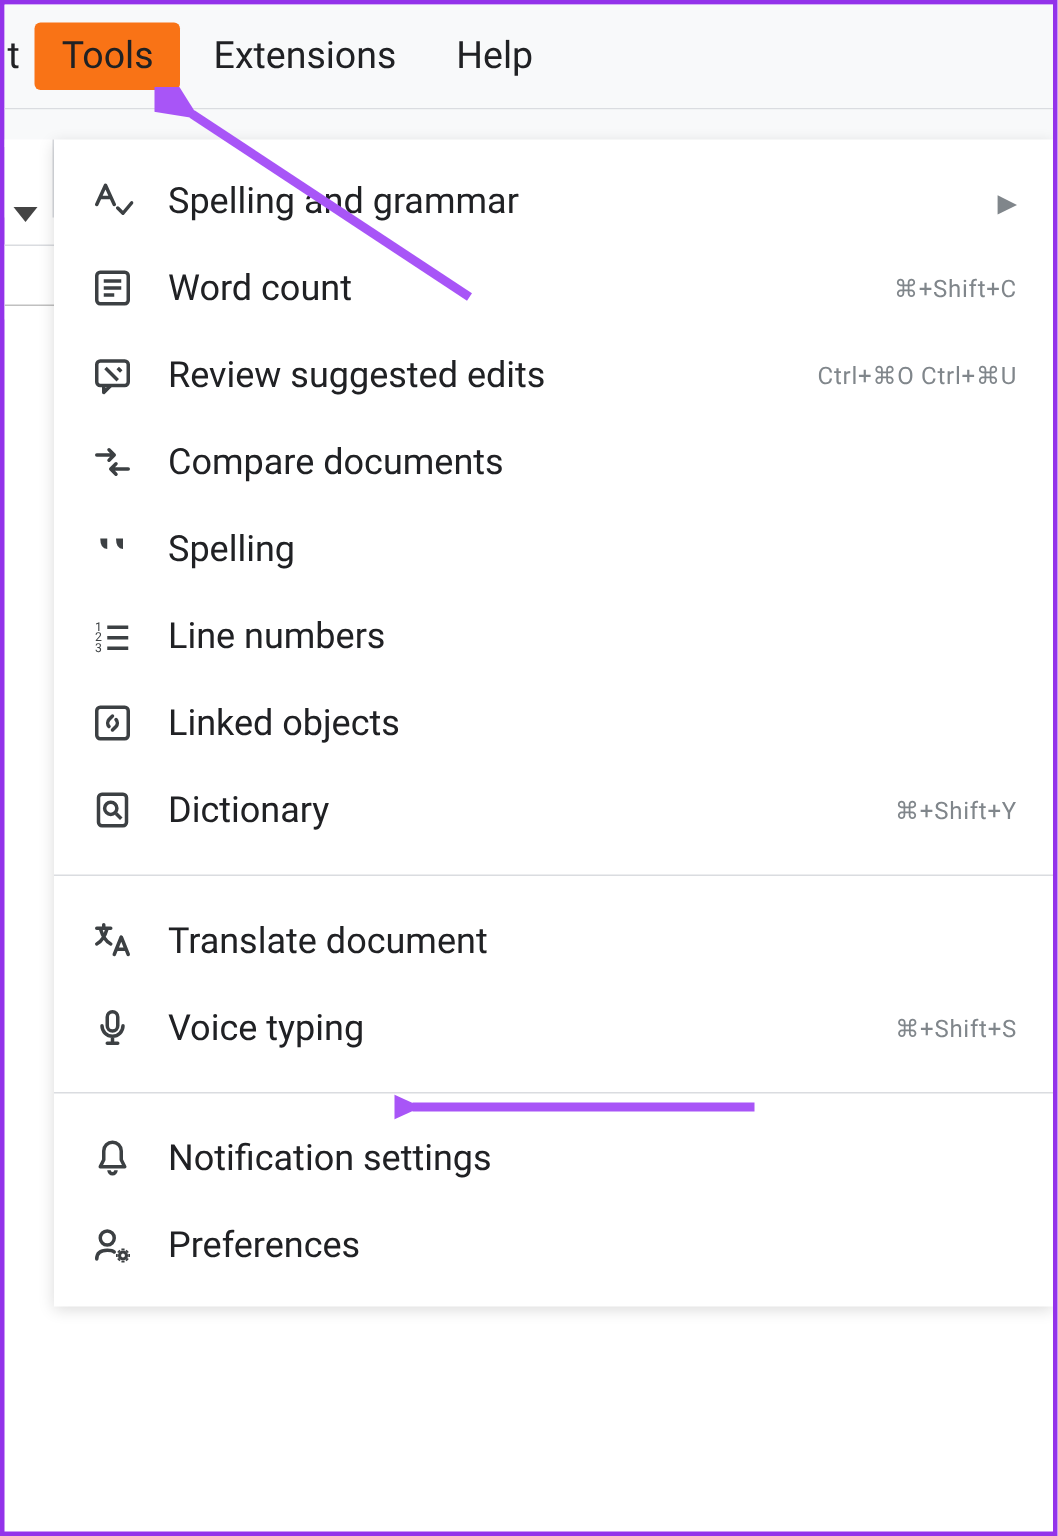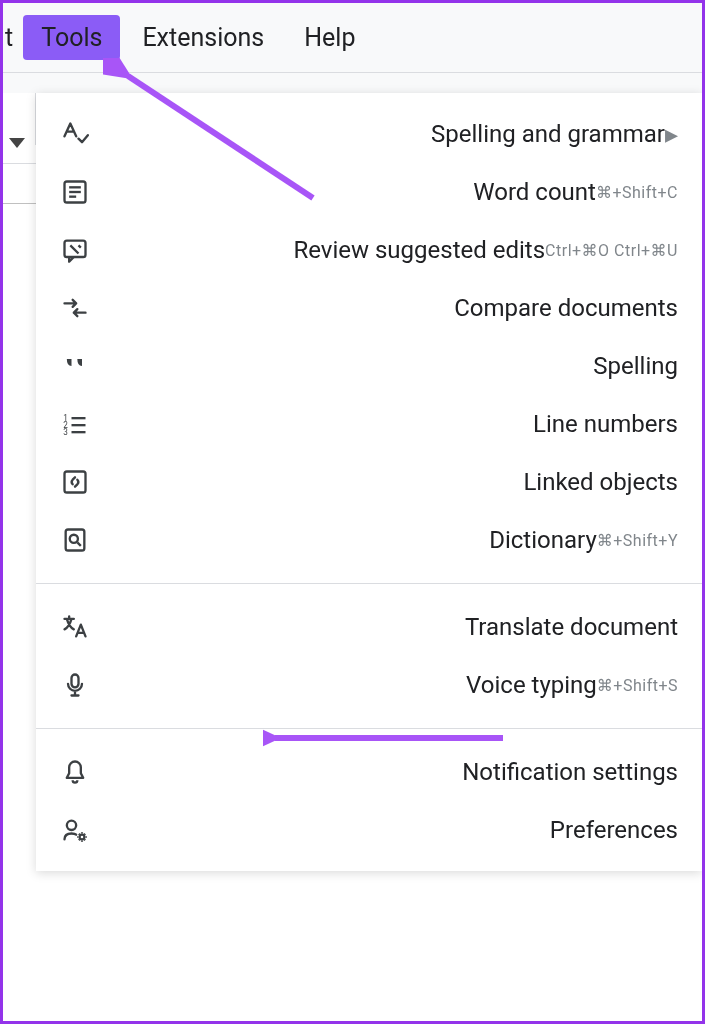--- a/index.html
+++ b/index.html
@@ -22,21 +22,21 @@
     }
     .menubar-item {
       padding: 8px 18px;
       font-size: 25px;
       color: #202124;
       cursor: pointer;
       border-radius: 4px;
       margin: 0 2px;
     }
     .menubar-item.active {
-      background: #8b5cf6;
+      background: #f97316;
     }
     .menubar-partial {
       font-size: 25px;
       color: #202124;
       padding: 8px 8px 8px 0;
       margin-left: 2px;
     }
     .toolbar-strip {
       height: 25px;
       background: #f8f9fa;
@@ -71,21 +71,20 @@
       box-shadow: 0 2px 10px rgba(0,0,0,0.15);
       padding: 12px 0;
     }
     .menu-item {
       display: flex;
       align-items: center;
       height: 58px;
       padding: 0 24px;
       cursor: pointer;
       position: relative;
-      text-align: right;
     }
     .menu-icon {
       width: 30px;
       height: 30px;
       margin-right: 22px;
       flex-shrink: 0;
       color: #3c4043;
       display: flex;
       align-items: center;
       justify-content: center;

